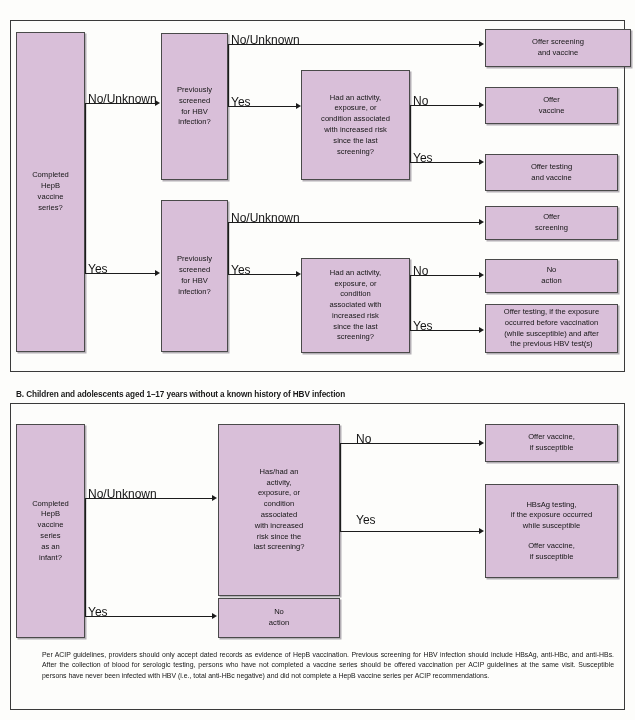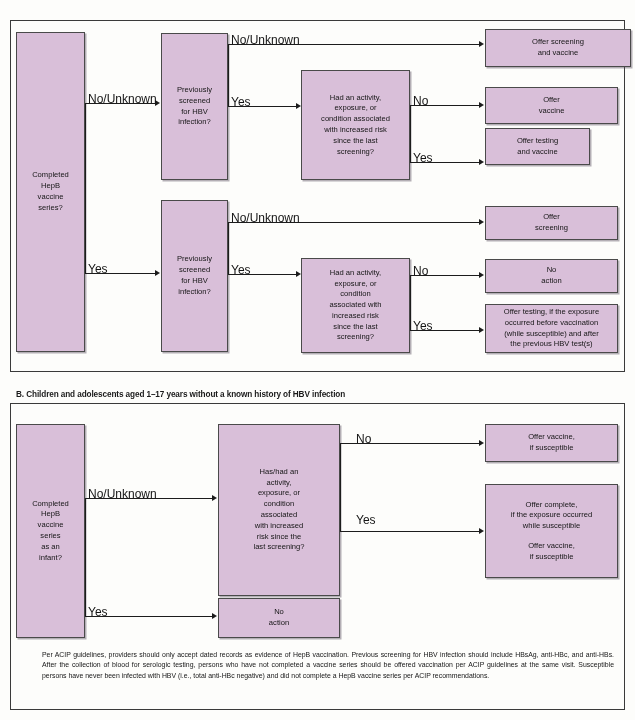--- a/index.html
+++ b/index.html
@@ -193,21 +193,21 @@
     </div>
   </div>
 
   <div class="box" style="left:485px;top:87px;width:133px;height:37px;">
     <div>
       <span>Offer</span>
       <span>vaccine</span>
     </div>
   </div>
 
-  <div class="box" style="left:485px;top:128px;width:105px;height:37px;">
+  <div class="box" style="left:485px;top:154px;width:133px;height:37px;">
     <div>
       <span>Offer testing</span>
       <span>and vaccine</span>
     </div>
   </div>
 
   <div class="box" style="left:485px;top:206px;width:133px;height:34px;">
     <div>
       <span>Offer</span>
       <span>screening</span>
@@ -280,21 +280,21 @@
 
   <div class="box" style="left:485px;top:424px;width:133px;height:38px;">
     <div>
       <span>Offer vaccine,</span>
       <span>if susceptible</span>
     </div>
   </div>
 
   <div class="box" style="left:485px;top:484px;width:133px;height:94px;">
     <div>
-      <span>Offer complete,</span>
+      <span>HBsAg testing,</span>
       <span>if the exposure occurred</span>
       <span>while susceptible</span>
       <span style="height:9px;"></span>
       <span>Offer vaccine,</span>
       <span>if susceptible</span>
     </div>
   </div>
 
   <div class="box" style="left:218px;top:598px;width:122px;height:40px;">
     <div>

